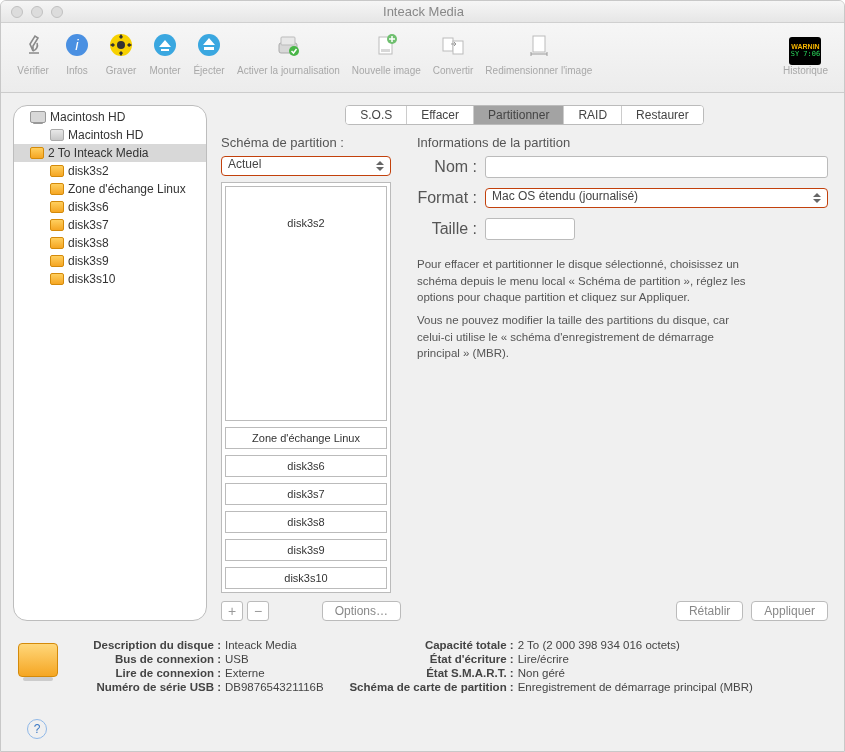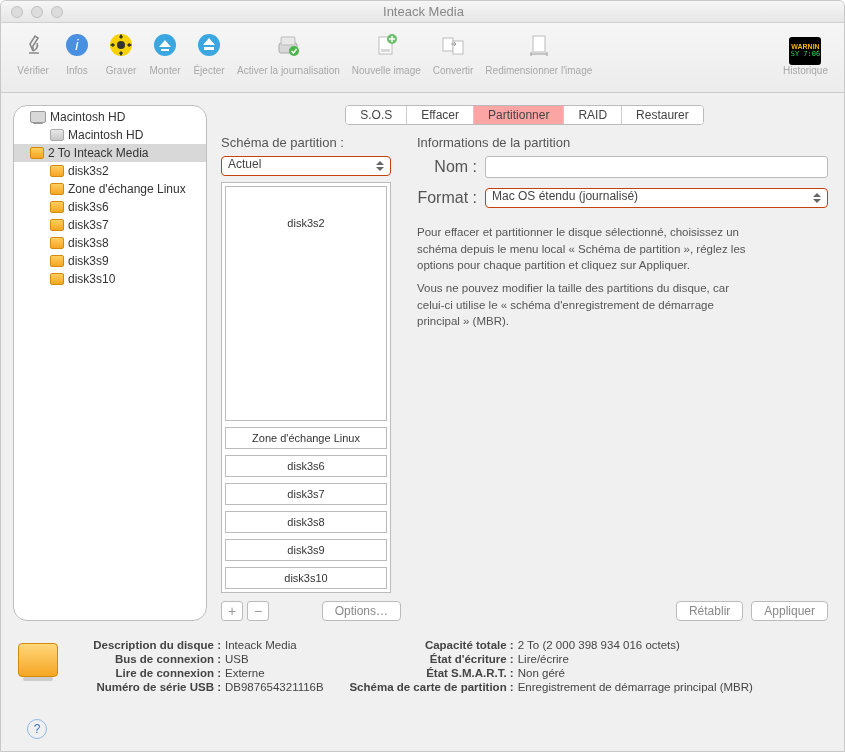--- a/index.html
+++ b/index.html
@@ -21,21 +21,21 @@
   .hd-icon { width: 16px; height: 12px; background: #d8d8d8; border: 1px solid #999; border-radius: 2px; margin-right: 4px; position: relative; }
   .hd-icon::after { content:""; position:absolute; bottom:-2px; left:2px; right:2px; height:2px; background:#999; border-radius:1px;}
   .vol-icon { width: 14px; height: 12px; border-radius: 2px; margin-right: 4px; }
   .vol-grey { background: linear-gradient(#e8e8e8,#c8c8c8); border:1px solid #aaa; }
   .vol-orange { background: linear-gradient(#ffcf5e,#f5a623); border:1px solid #d48a0a; }
   .main { flex: 1; display: flex; flex-direction: column; }
   .tabs { display: flex; justify-content: center; margin-bottom: 10px; }
   .tabbar { display: flex; border: 1px solid #bbb; border-radius: 4px; overflow: hidden; background:#fff; }
   .tab { padding: 2px 14px; font-size: 12px; border-right: 1px solid #ccc; background: #fff; color:#444; }
   .tab:last-child { border-right: none; }
-  .tab.active { background: #fca5a5; }
+  .tab.active { background: #a3a3a3; }
   .panel { flex:1; background: #f0f0f0; display:flex; gap: 16px; padding: 0 4px; }
   .leftcol { width: 180px; display:flex; flex-direction:column; }
   .rightcol { flex:1; display:flex; flex-direction:column; }
   .heading { font-size: 13px; color:#555; margin-bottom: 6px; }
   .dropdown { width: 170px; height: 20px; background: #fff; border: 1px solid #c2410c; border-radius: 4px; font-size: 12px; padding: 0 18px 0 6px; color:#444; position:relative; display:flex; align-items:flex-start; }
   .dropdown::after { content:""; position:absolute; right:6px; top:4px; width:0;height:0;border-left:4px solid transparent;border-right:4px solid transparent;border-bottom:4px solid #666; }
   .dropdown::before { content:""; position:absolute; right:6px; bottom:4px; width:0;height:0;border-left:4px solid transparent;border-right:4px solid transparent;border-top:4px solid #666; }
   .partbox { width: 170px; flex:1; background:#fff; border:1px solid #bbb; margin-top:6px; display:flex; flex-direction:column; }
   .part-block { border:1px solid #bbb; margin:3px; padding:4px 6px; text-align:center; font-size:11px; background:#fff; }
   .part-first { flex:1; display:flex; align-items:flex-start; justify-content:center; padding-top:30px; }
@@ -264,20 +264,24 @@
           <div class="formrow">
             <label>Nom :</label>
             <input class="textfield wide" value="" style="">
           </div>
           <div class="formrow">
             <label>Format :</label>
             <div class="dropdown" style="flex:1;width:auto">
               <span>Mac OS étendu (journalisé)</span>
             </div>
           </div>
+          <div class="formrow">
+            <label>Taille :</label>
+            <input class="textfield short" value="" style="">
+          </div>
           <div class="info-text">Pour effacer et partitionner le disque sélectionné, choisissez un schéma depuis le menu local « Schéma de partition », réglez les options pour chaque partition et cliquez sur Appliquer.</div>
           <div class="info-text">Vous ne pouvez modifier la taille des partitions du disque, car celui-ci utilise le « schéma d'enregistrement de démarrage principal » (MBR).</div>
           <div style="flex:1"></div>
           <div class="bottom-buttons">
             <div class="pillbtn">
                 <span>Rétablir</span>
               </div>
             <div class="pillbtn">
                 <span>Appliquer</span>
               </div>

